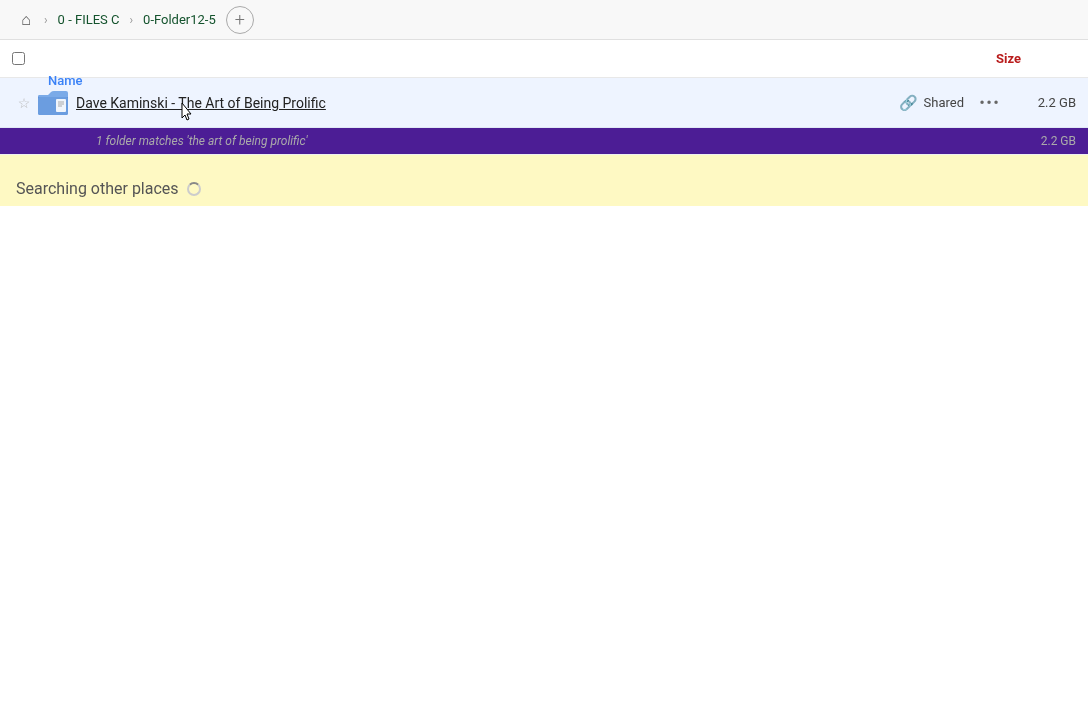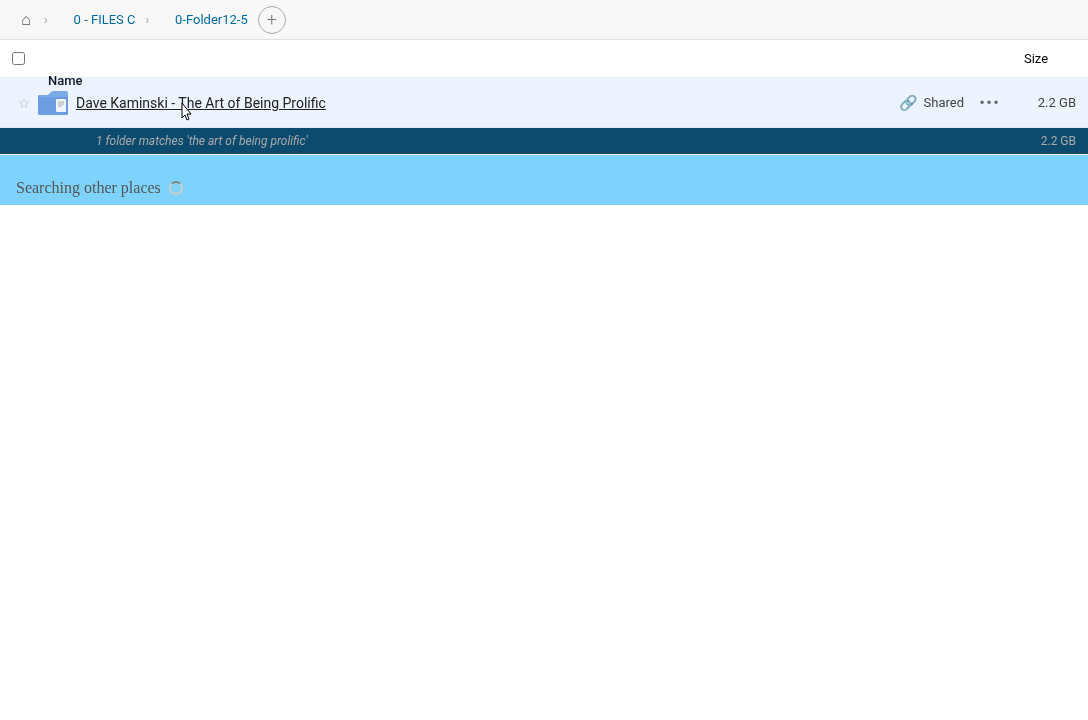--- a/index.html
+++ b/index.html
@@ -38,26 +38,25 @@
       border-radius: 4px;
       cursor: pointer;
       color: #555;
       font-size: 16px;
     }
 
     .breadcrumb-item {
       display: flex;
       align-items: center;
       gap: 4px;
-      color: #0369a1;
+      color: #14532d;
       font-size: 13px;
       cursor: pointer;
       padding: 3px 6px;
       border-radius: 4px;
-      margin-left: 16px;
     }
 
     .breadcrumb-chevron {
       color: #999;
       font-size: 12px;
     }
 
     .breadcrumb-add {
       width: 28px;
       height: 28px;
@@ -85,31 +84,31 @@
 
     .col-checkbox {
       width: 36px;
       display: flex;
       align-items: center;
     }
 
     .col-name {
       flex: 1;
       font-size: 13px;
-      color: #0f172a;
+      color: #3b82f6;
       font-weight: 500;
       margin-top: 44px;
     }
 
     .col-size {
       width: 80px;
-      text-align: center;
-      font-size: 13px;
-      color: #000000;
-      font-weight: 400;
+      text-align: left;
+      font-size: 13px;
+      color: #b91c1c;
+      font-weight: 700;
     }
 
     
     .file-row {
       display: flex;
       align-items: center;
       padding: 0 12px;
       height: 50px;
       background: #eef4ff;
       border-bottom: 1px solid #e0e8f5;
@@ -188,40 +187,39 @@
       font-size: 13px;
       color: #444;
     }
 
     
     .match-info-row {
       display: flex;
       align-items: center;
       padding: 6px 12px 6px 96px;
       border-bottom: 1px solid #f0f0f0;
-      background: #0c4a6e;
+      background: #4c1d95;
     }
 
     .match-info-text {
       flex: 1;
       font-size: 12px;
       color: #aaa;
       font-style: italic;
     }
 
     .match-info-size {
       font-size: 12px;
       color: #aaa;
     }
 
     
     .searching-section {
       padding: 24px 16px 8px 16px;
-      background: #7dd3fc;
-      font-family: Liberation Serif, serif;
+      background: #fef9c3;
     }
 
     .searching-title {
       font-size: 16px;
       color: #555;
       font-weight: 400;
       display: flex;
       align-items: center;
       gap: 8px;
     }

